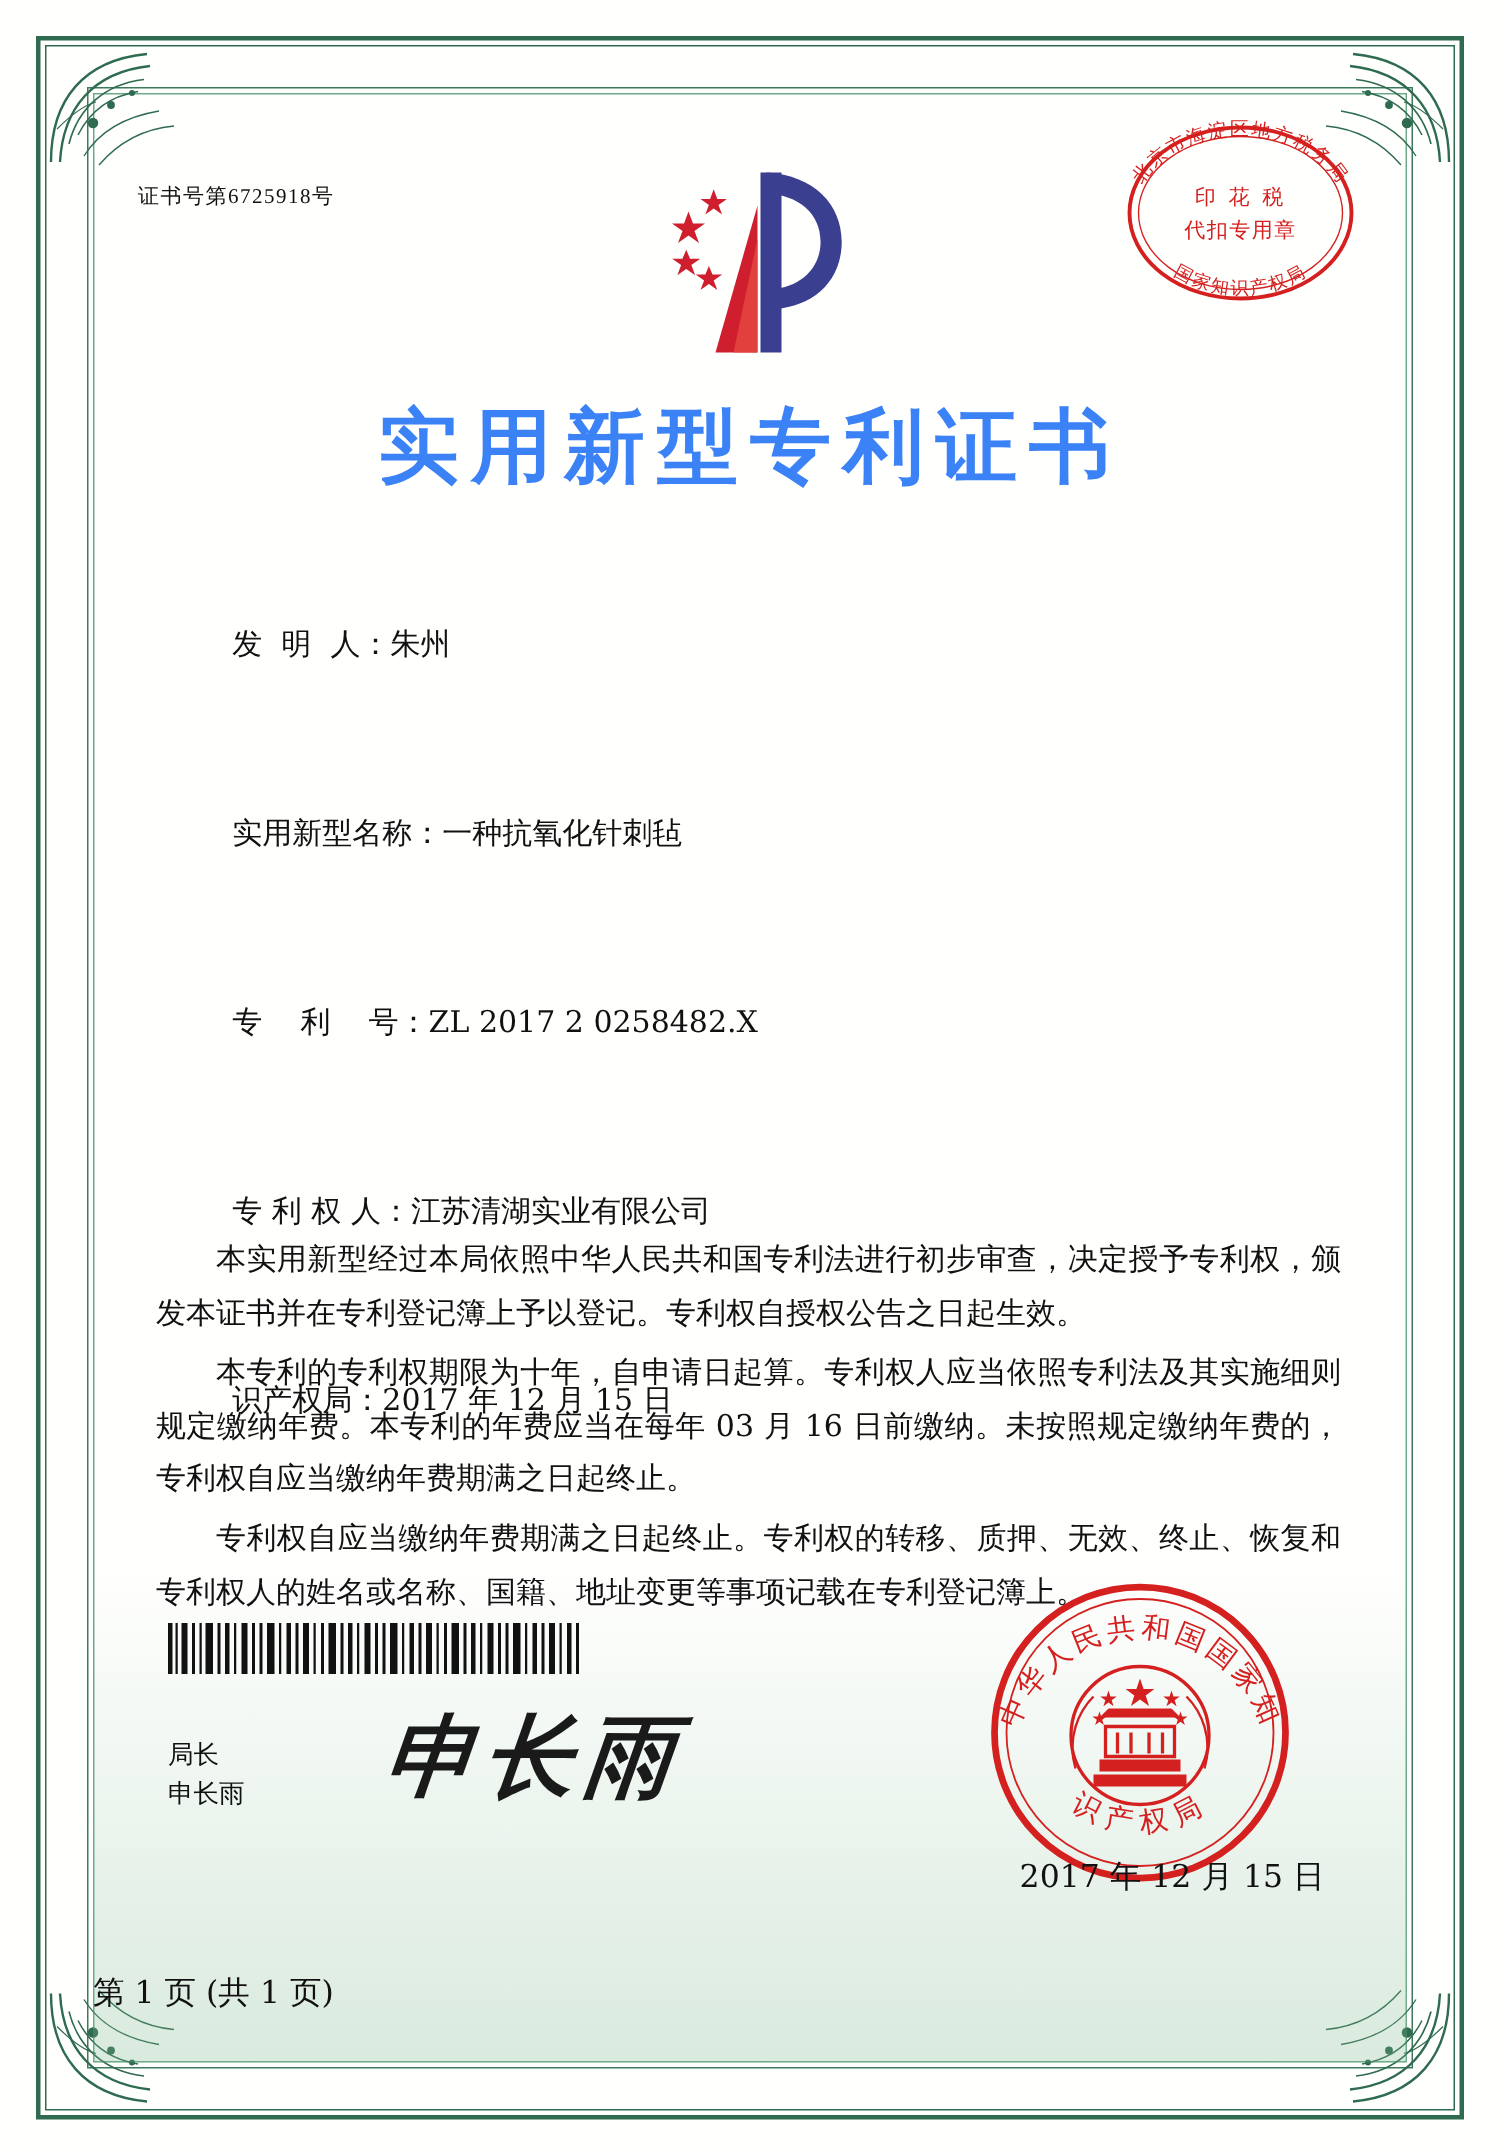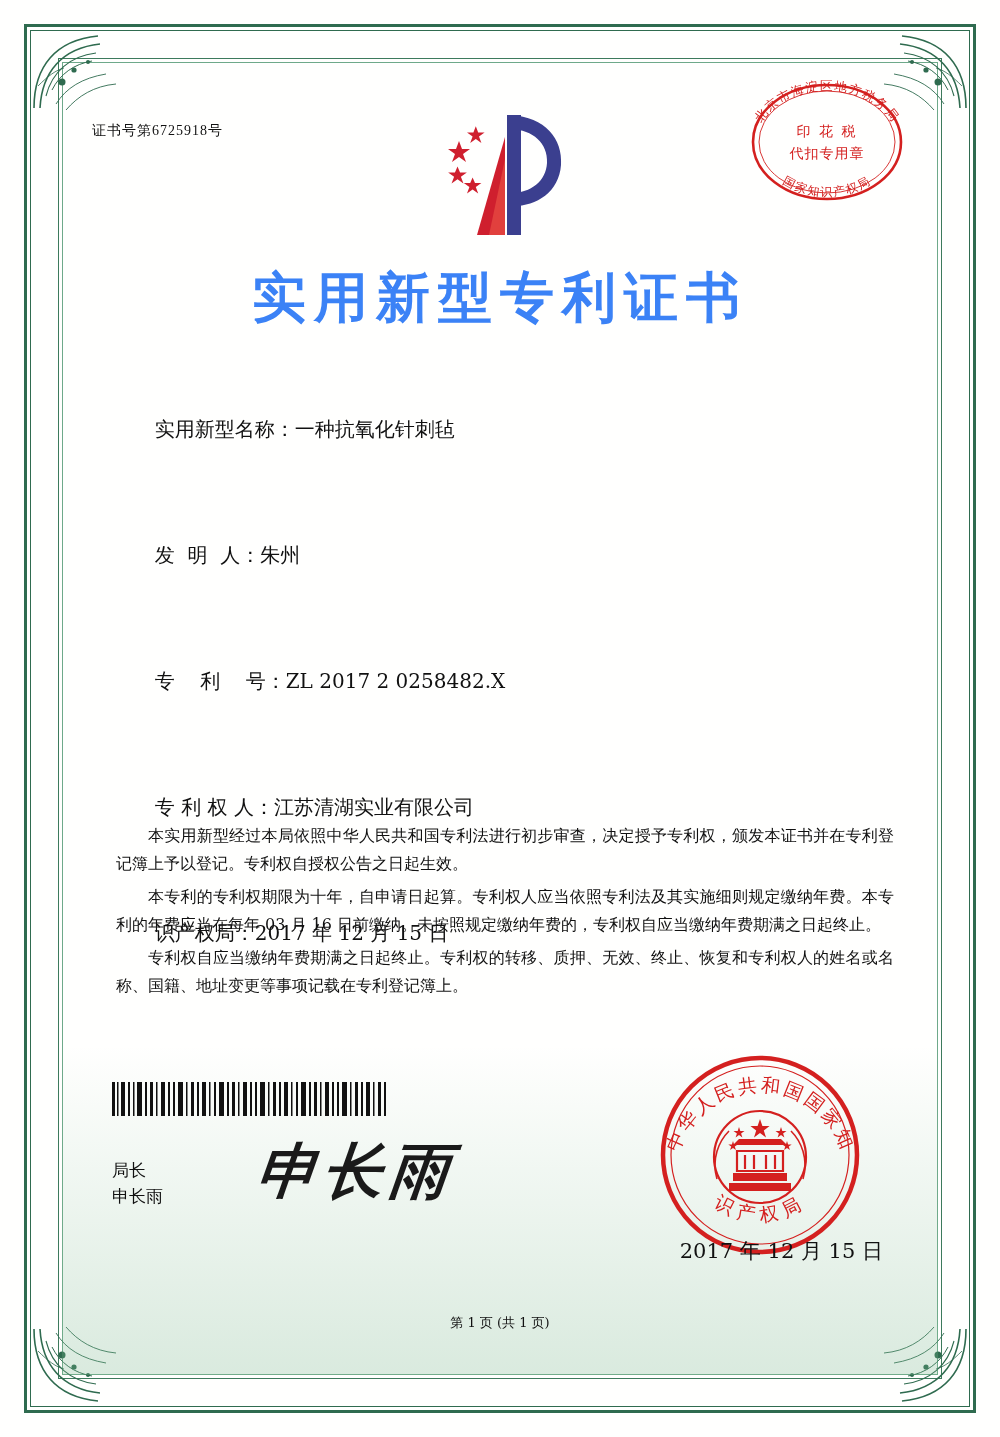--- a/index.html
+++ b/index.html
@@ -125,23 +125,23 @@
     margin-bottom: 42px;
     white-space: pre;
     font-family: "DejaVu Serif", "Liberation Serif", serif;
   }
   .field .label { }
   .field .value { }
 
   .paragraphs {
     position: absolute;
     top: 760px;
-    left: 54px;
+    left: 42px;
     right: 44px;
-    font-size: 16px;
+    font-size: 20px;
     line-height: 1.78;
     text-align: justify;
     font-family: "DejaVu Serif", "Liberation Serif", serif;
   }
   .paragraphs p {
     margin: 0 0 4px 0;
     text-indent: 2em;
   }
 
   
@@ -194,22 +194,22 @@
     font-size: 21px;
     color: #111;
     font-family: "DejaVu Serif", "Liberation Serif", serif;
     white-space: nowrap;
   }
 
   .page-footer {
     position: absolute;
     left: 0; right: 0;
     top: 1252px;
-    text-align: center;
-    font-size: 13px;
+    text-align: left;
+    font-size: 21px;
     font-family: "DejaVu Serif", "Liberation Serif", serif;
   }
 </style>
 </head>
 <body>
 
 <div class="page">
 
   <div class="outer-border"></div>
   <div class="outer-border2"></div>
@@ -313,24 +313,24 @@
         </text>
         <text x="94" y="64" font-size="14" fill="#d4201f" text-anchor="middle" font-family="DejaVu Serif, serif" letter-spacing="2">印 花 税</text>
         <text x="94" y="86" font-size="14" fill="#d4201f" text-anchor="middle" font-family="DejaVu Serif, serif" letter-spacing="1">代扣专用章</text>
       </svg>
     </div>
 
     <div class="title">实用新型专利证书</div>
 
     <div class="fields">
       <div class="field">
-        <span class="label">实用新型名称：</span><span class="value">一种抗氧化针刺毡</span>
+        <span class="label">发  明  人：</span><span class="value">朱州</span>
       </div>
       <div class="field">
-        <span class="label">发  明  人：</span><span class="value">朱州</span>
+        <span class="label">实用新型名称：</span><span class="value">一种抗氧化针刺毡</span>
       </div>
       <div class="field">
         <span class="label">专    利    号：</span><span class="value">ZL 2017 2 0258482.X</span>
       </div>
       <div class="field">
         <span class="label">专 利 权 人：</span><span class="value">江苏清湖实业有限公司</span>
       </div>
       <div class="field">
         <span class="label">识产权局：</span><span class="value">2017 年 12 月 15 日</span>
       </div>

